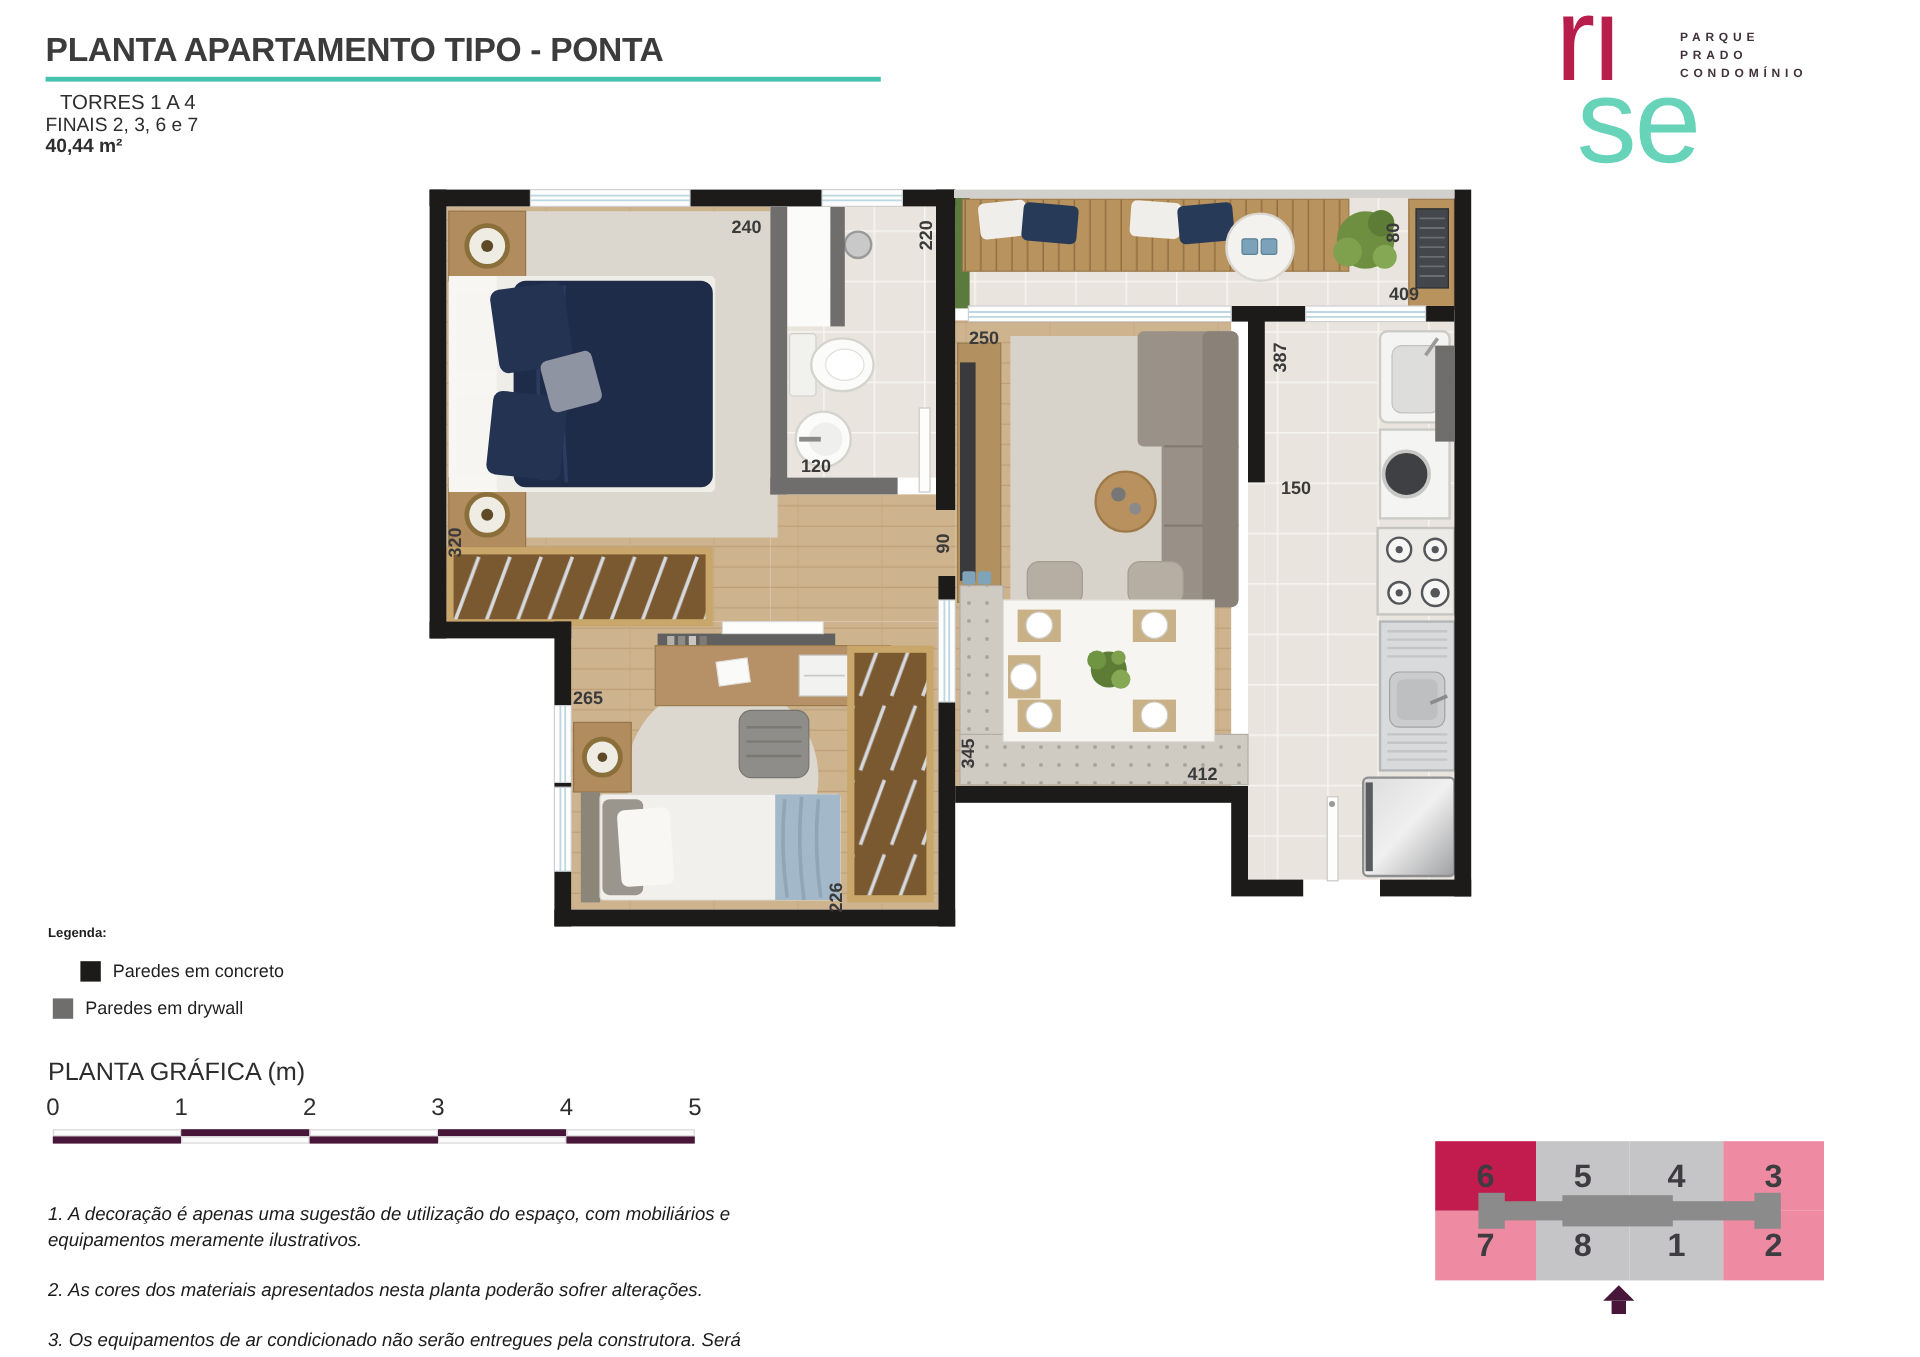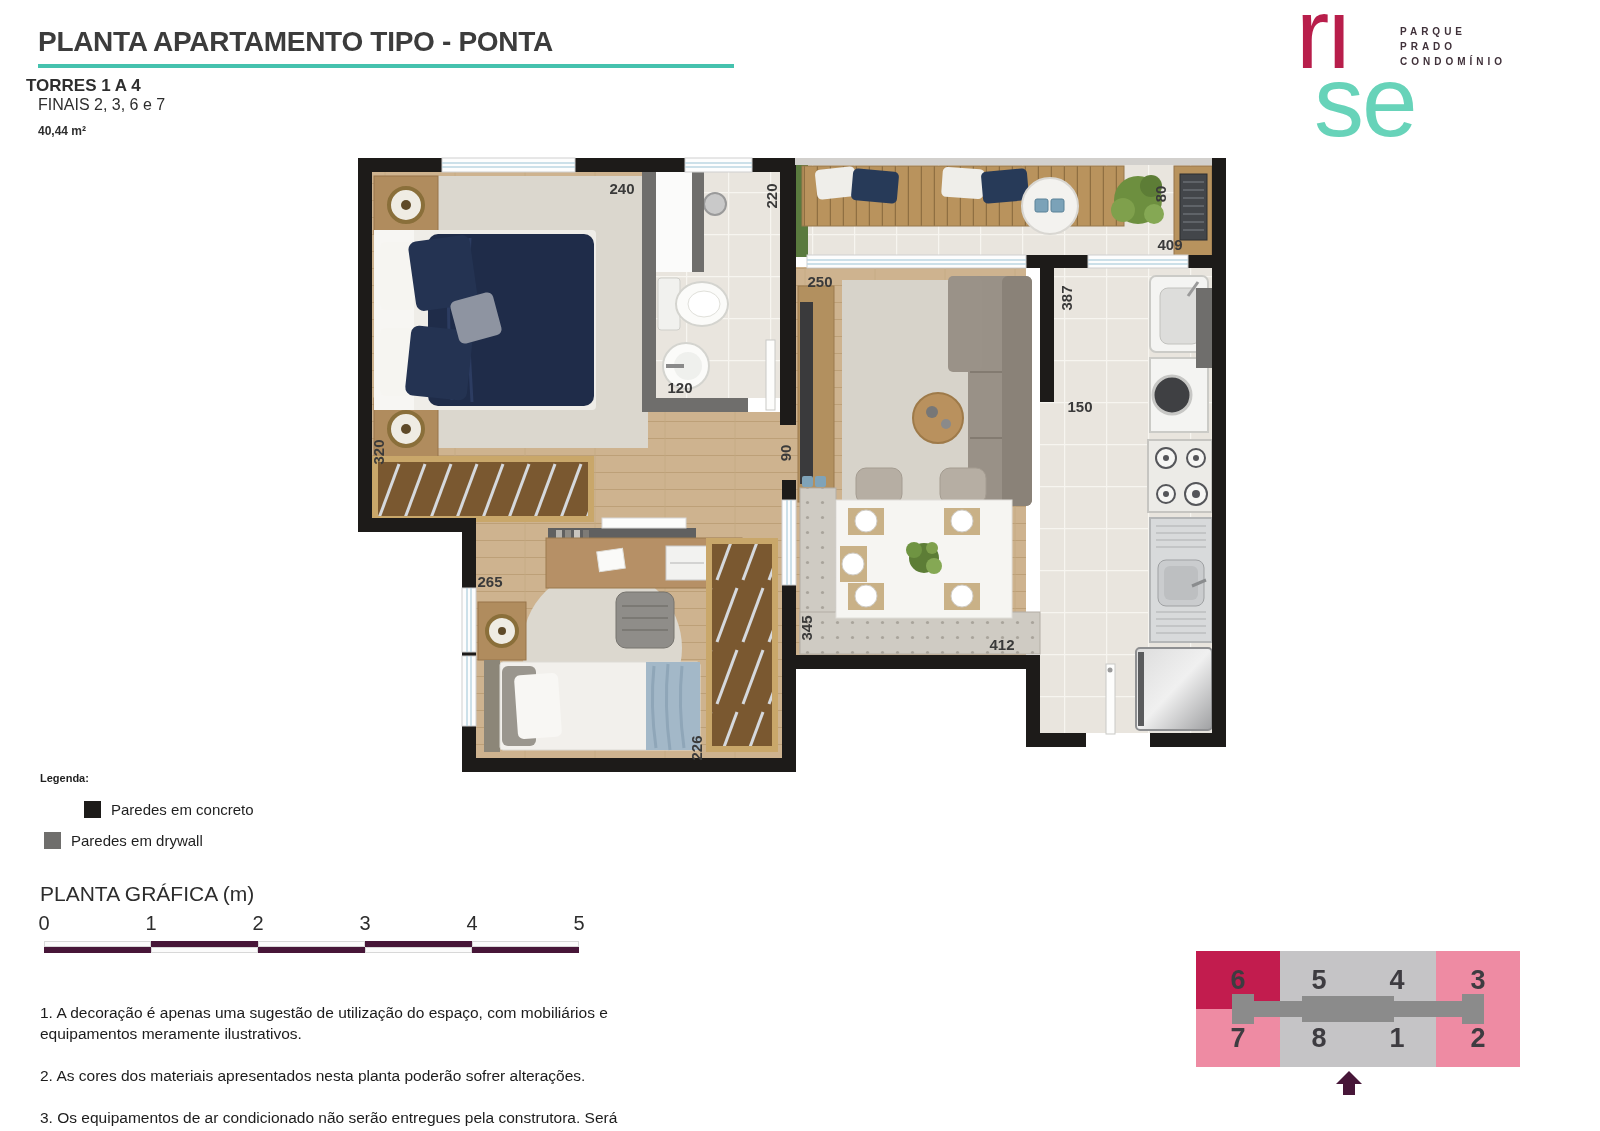--- a/index.html
+++ b/index.html
@@ -3,54 +3,54 @@
 <meta charset="utf-8">
 <style>
   html,body{margin:0;padding:0;background:#fff;}
   .page{position:relative;width:1600px;height:1131px;background:#ffffff;overflow:hidden;
         font-family:"Liberation Sans",sans-serif;color:#3a3a3a;}
   .abs{position:absolute;}
 
   
   .title{left:38px;top:26px;font-size:28px;font-weight:bold;color:#3c3c3c;letter-spacing:-0.3px;}
   .title-rule{left:38px;top:64px;width:696px;height:4px;background:var(--accent-teal);}
-  .sub1{left:26px;top:76px;font-size:17px;font-weight:bold;color:#2e2e2e;}
+  .sub1{left:50px;top:76px;font-size:17px;font-weight:normal;color:#2e2e2e;}
   .sub2{left:38px;top:96px;font-size:16px;color:#2e2e2e;}
-  .sub3{left:38px;top:124px;font-size:12px;font-weight:bold;color:#2e2e2e;text-align:center;}
+  .sub3{left:38px;top:114px;font-size:16px;font-weight:bold;color:#2e2e2e;text-align:center;}
 
   
   .logo{left:1288px;top:2px;width:290px;height:170px;}
   .logo-ri{position:absolute;left:8px;top:-26px;font-size:100px;color:var(--brand-crimson);letter-spacing:-4px;}
   .logo-se{position:absolute;left:26px;top:42px;font-size:100px;color:var(--brand-teal);letter-spacing:-2px;}
   .logo-words{position:absolute;left:112px;top:22px;font-size:10px;font-weight:bold;
               letter-spacing:4px;line-height:1.5;color:var(--brand-text);}
 
   
   .legend-head{left:40px;top:772px;font-size:11px;font-weight:bold;color:#1f1f1f;}
   .legend-item{display:flex;align-items:center;gap:10px;font-size:15px;color:#1f1f1f;}
-  .li1{left:40px;top:801px;padding-left:44px;}
+  .li1{left:23px;top:801px;padding-left:44px;}
   .li2{left:44px;top:832px;}
   .swatch{width:17px;height:17px;display:inline-block;}
   .swatch.concrete{background:var(--wall-concrete);}
   .swatch.drywall{background:var(--wall-drywall);}
 
   
   .scale-title{left:40px;top:882px;font-size:21px;color:#2d2d2d;}
   .scale-ticks{left:40px;top:912px;width:560px;height:24px;}
   .scale-ticks span{position:absolute;transform:translateX(-50%);font-size:20px;color:#2d2d2d;}
   .scale-bar{left:44px;top:941px;width:535px;height:12px;}
   .scale-row{display:flex;height:6px;}
   .seg{width:107px;height:6px;box-sizing:border-box;}
   .seg.dark{background:var(--scale-dark);}
   .seg.light{background:#fbfbfb;border:1px solid #d8d8d8;}
 
   
   .notes{left:40px;top:981px;width:770px;font-size:15.5px;line-height:21px;color:#1c1c1c;
          white-space:pre-line;}
-  .notes p{margin:0;}
+  .notes p{margin:0;font-style:italic;}
 
   
   .keyplan{left:1196px;top:951px;width:330px;height:150px;}
   .kp-row{display:flex;}
   .kp-cell{width:78px;height:58px;display:flex;align-items:center;justify-content:center;
            font-size:27px;font-weight:bold;color:#3e3c41;}
   .kp-cell.outer{width:84px;}
   .kp-cell.highlight{background:var(--keyplan-highlight);}
   .kp-cell.accent{background:var(--keyplan-accent);}
   .kp-cell.normal{background:var(--keyplan-normal);}

